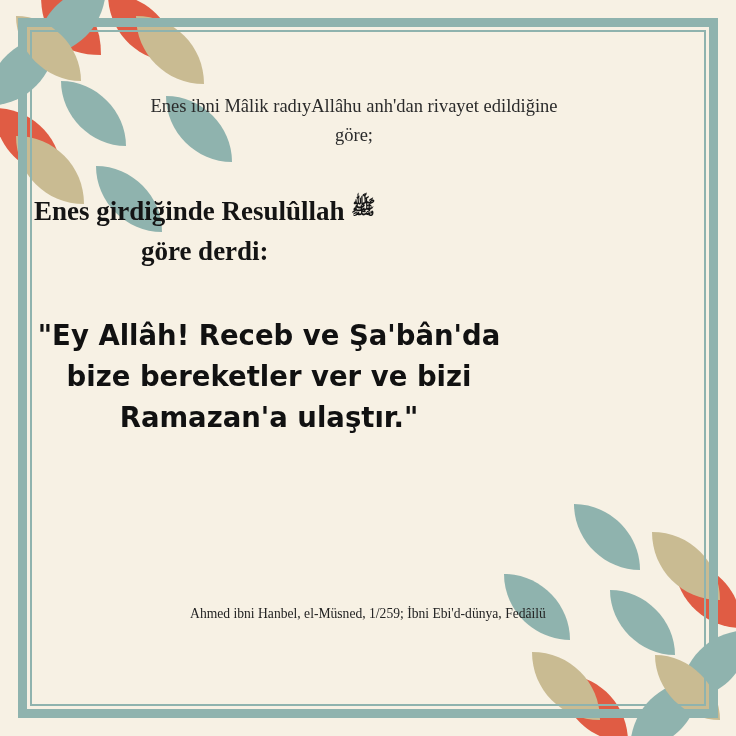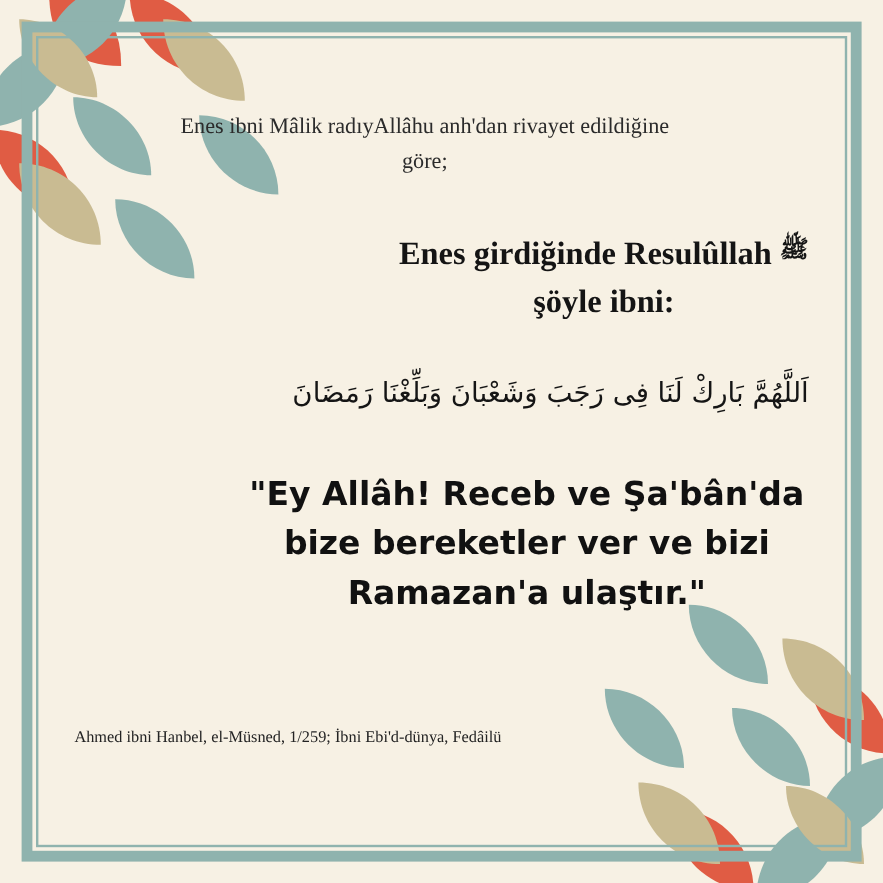--- a/index.html
+++ b/index.html
@@ -51,21 +51,21 @@
   }
 
   
   .content {
     position: absolute;
     left: 0; top: 0;
     width: 736px;
     height: 736px;
     display: flex;
     flex-direction: column;
-    align-items: flex-end;
+    align-items: flex-start;
     text-align: center;
     box-sizing: border-box;
     padding: 92px 62px 40px 34px;
   }
 
   #narrator {
     font-family: "Liberation Serif", serif;
     font-size: 18.5px;
     line-height: 1.58;
     color: #2b2b2b;
@@ -110,21 +110,21 @@
 
   #source {
     position: absolute;
     left: 62px;
     right: 62px;
     top: 602px;
     font-family: "Liberation Serif", serif;
     font-size: 13.6px;
     line-height: 1.72;
     color: #232323;
-    text-align: left;
+    text-align: center;
   }
 </style>
 </head>
 <body>
 
 <div id="card">
 
   <div class="ornament" id="orn-tl">
     <svg width="270" height="270" viewBox="0 0 270 270">
       <g>
@@ -188,24 +188,23 @@
   <div class="frame-outer"></div>
   <div class="frame-inner"></div>
 
   <div class="content">
     <div id="narrator">Enes ibni Mâlik radıyAllâhu anh'dan rivayet edildiğine göre;</div>
 
     <div id="hadith-intro">
       <span>Enes girdiğinde Resulûllah</span>
       <span class="saw-glyph">ﷺ</span>
       <br>
-      <span>şöyle ibni:</span>
+      <span>göre derdi:</span>
     </div>
 
-    <div id="arabic">اَللَّهُمَّ بَارِكْ لَنَا فِى رَجَبَ وَشَعْبَانَ وَبَلِّغْنَا رَمَضَانَ</div>
 
     <div id="translation">"Ey Allâh! Receb ve Şa'bân'da bize bereketler ver ve bizi Ramazan'a ulaştır."</div>
   </div>
 
   <div id="source">
     <div>Ahmed ibni Hanbel, el-Müsned, 1/259; İbni Ebi'd-dünya, Fedâilü</div>
   </div>
 
 </div>
 

